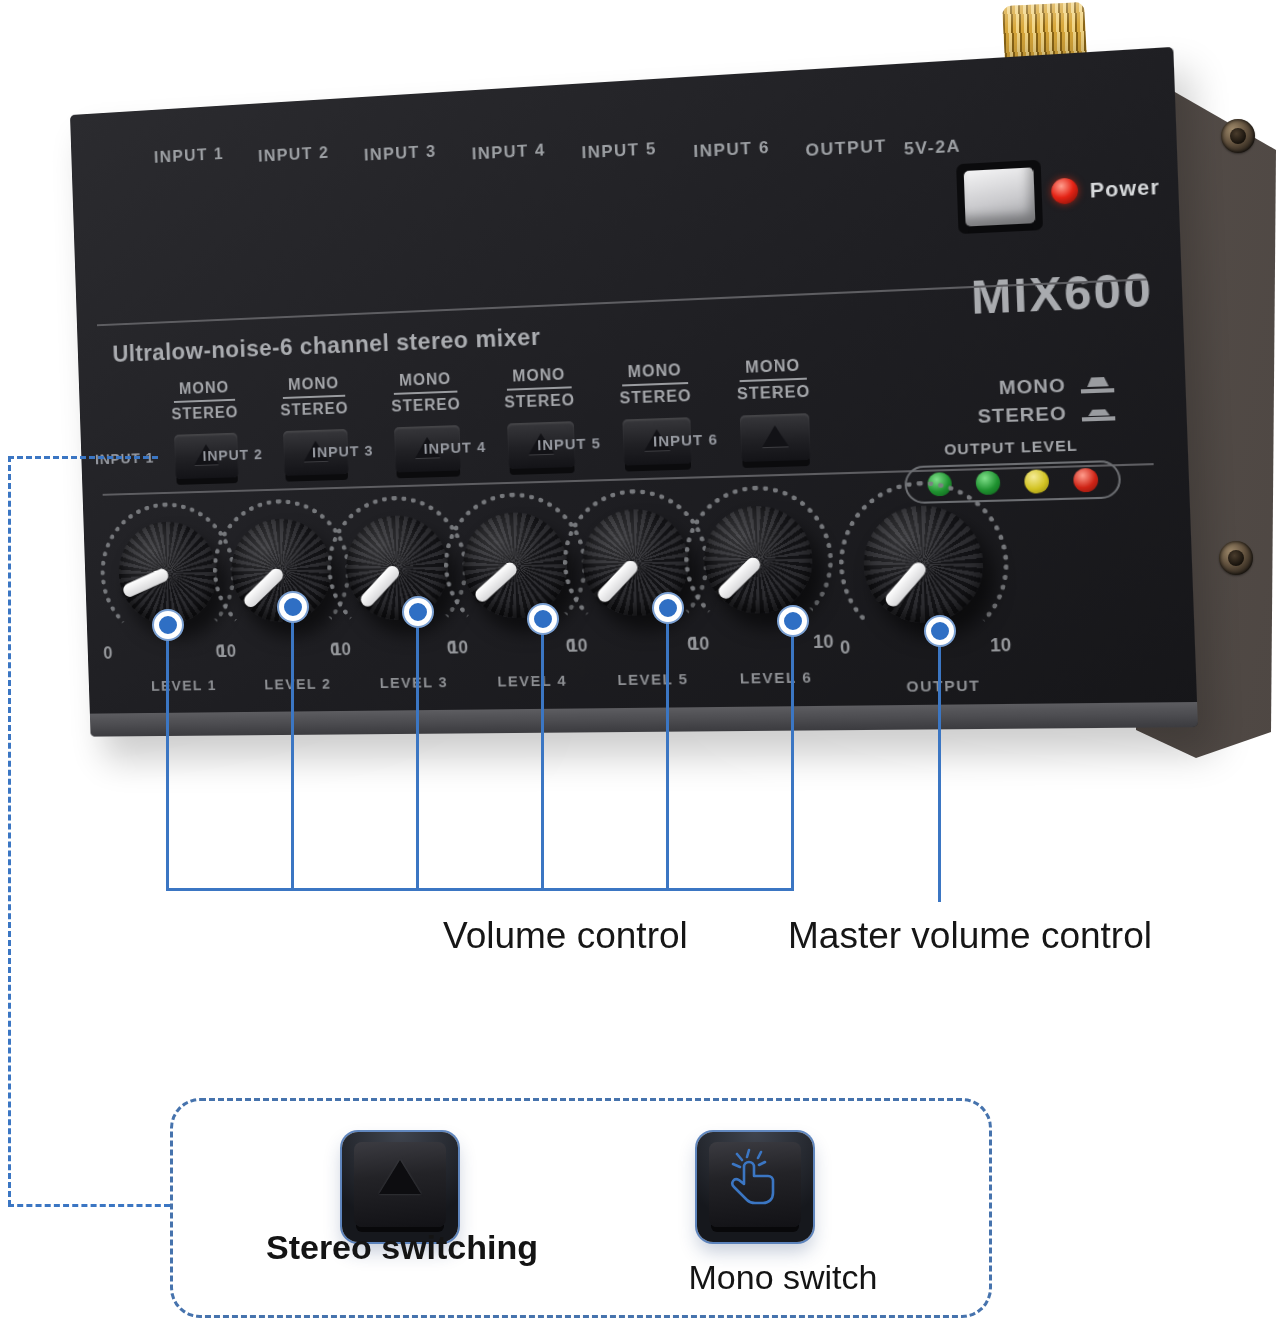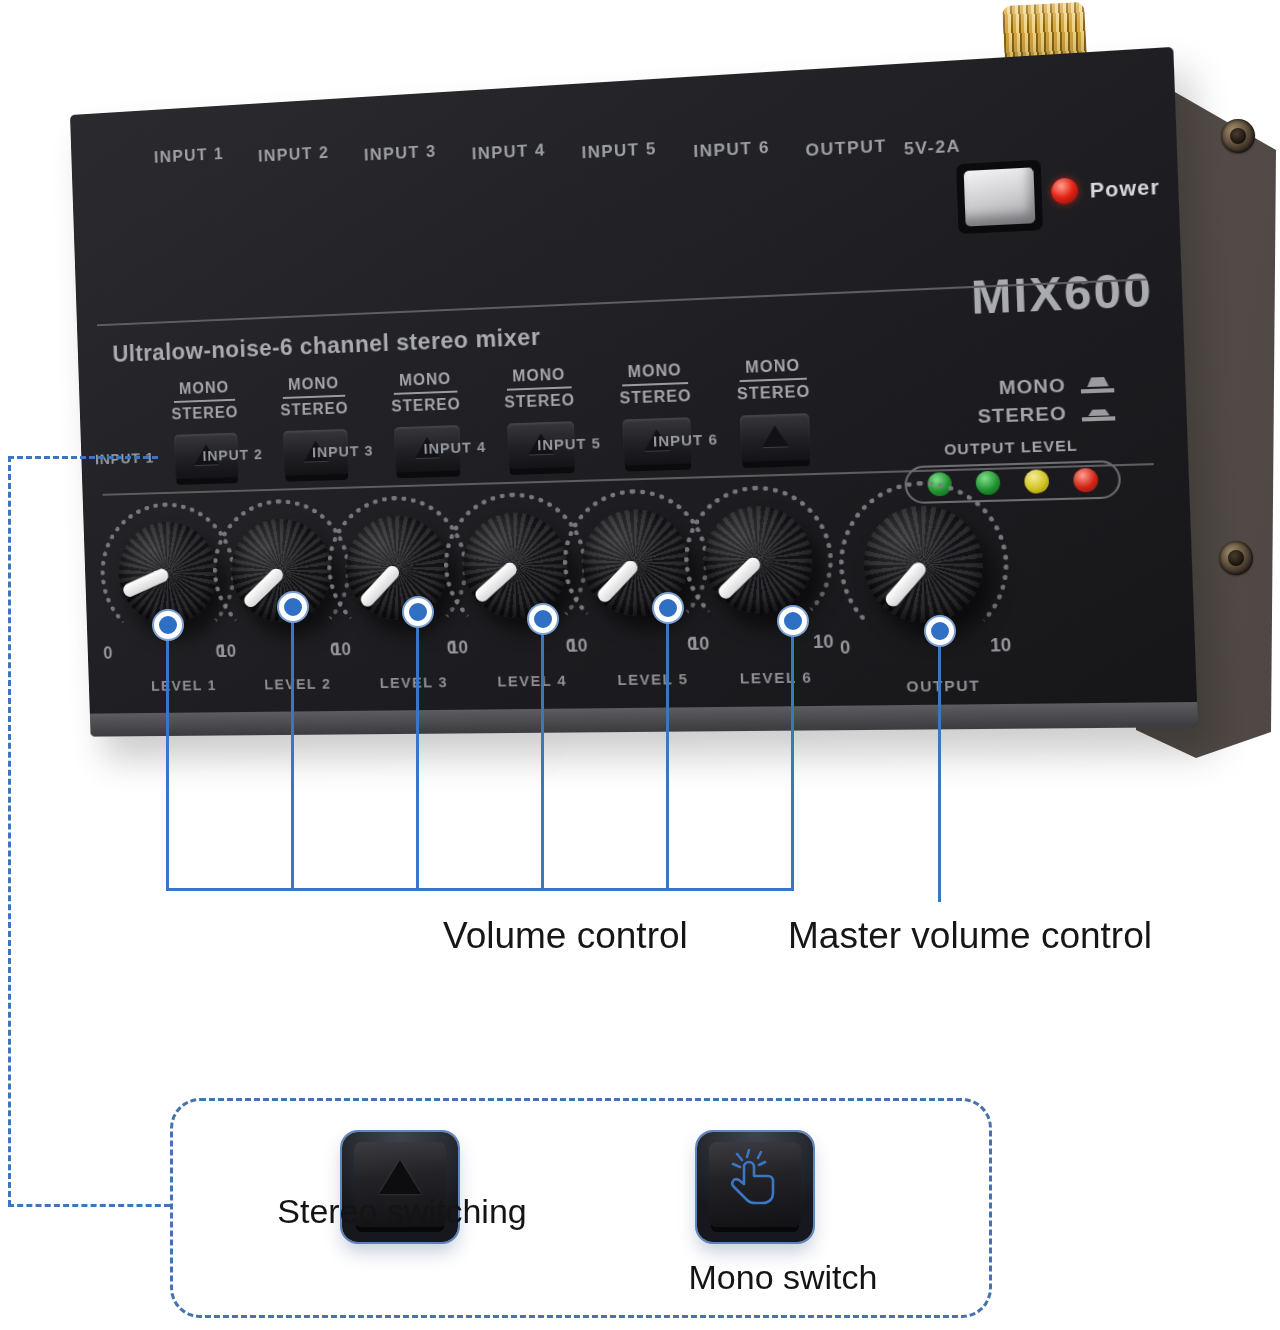--- a/index.html
+++ b/index.html
@@ -314,16 +314,16 @@
 
   <div class="pb" style="left:342px;top:1132px;">
     <div class="tri2"></div>
   </div>
   <div class="pb" style="left:697px;top:1132px;">
     <svg width="66" height="74" viewBox="0 0 66 74" fill="none" stroke="#3b76c3" stroke-width="2.6" stroke-linecap="round" stroke-linejoin="round">
       <path d="M26 4 L24 11 M14 8 L19 14 M38 6 L35 12 M10 18 L17 21 M42 16 L36 19"></path>
       <path d="M26 16 c-3 0 -5 2 -5 5 v17 l-5 -4 c-5 -3 -9 3 -5 7 l13 13 c2 2 5 3 8 3 h8 c6 0 10 -4 10 -10 v-12 c0 -3 -2 -5 -5 -5 h-14 v-9 c0 -3 -2 -5 -5 -5 z"></path>
     </svg>
   </div>
-  <div class="pblab" style="left:262px;top:1192px;width:280px;">Stereo switching</div>
+  <div class="pblab" style="left:262px;top:1228px;width:280px;font-weight:bold;">Stereo switching</div>
   <div class="pblab" style="left:663px;top:1258px;width:240px;">Mono switch</div>
 
 </div>
 
 </body></html>

